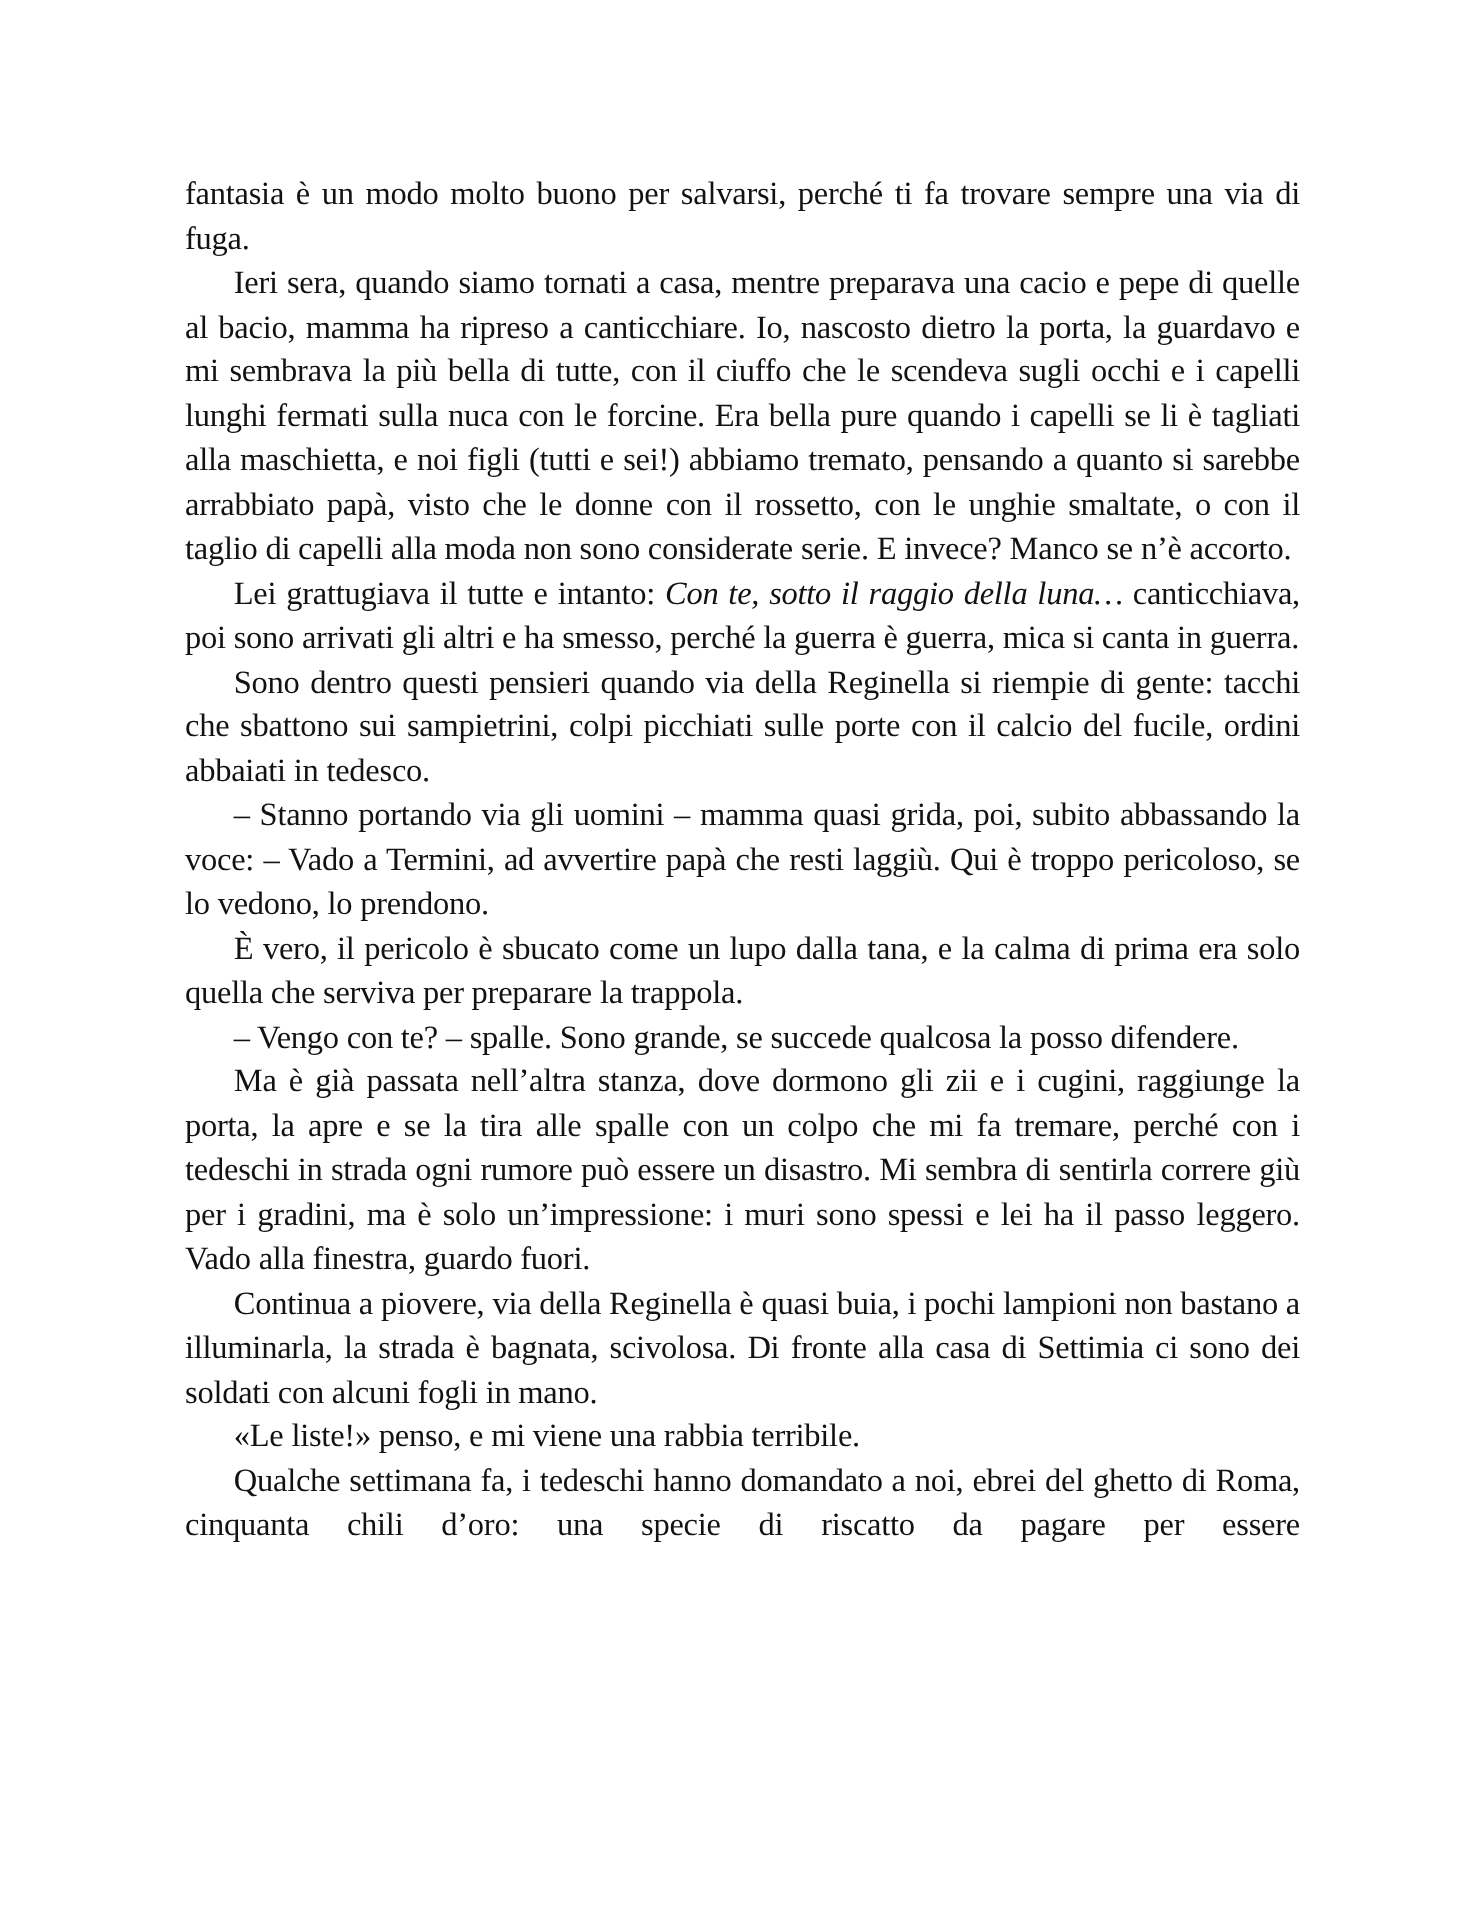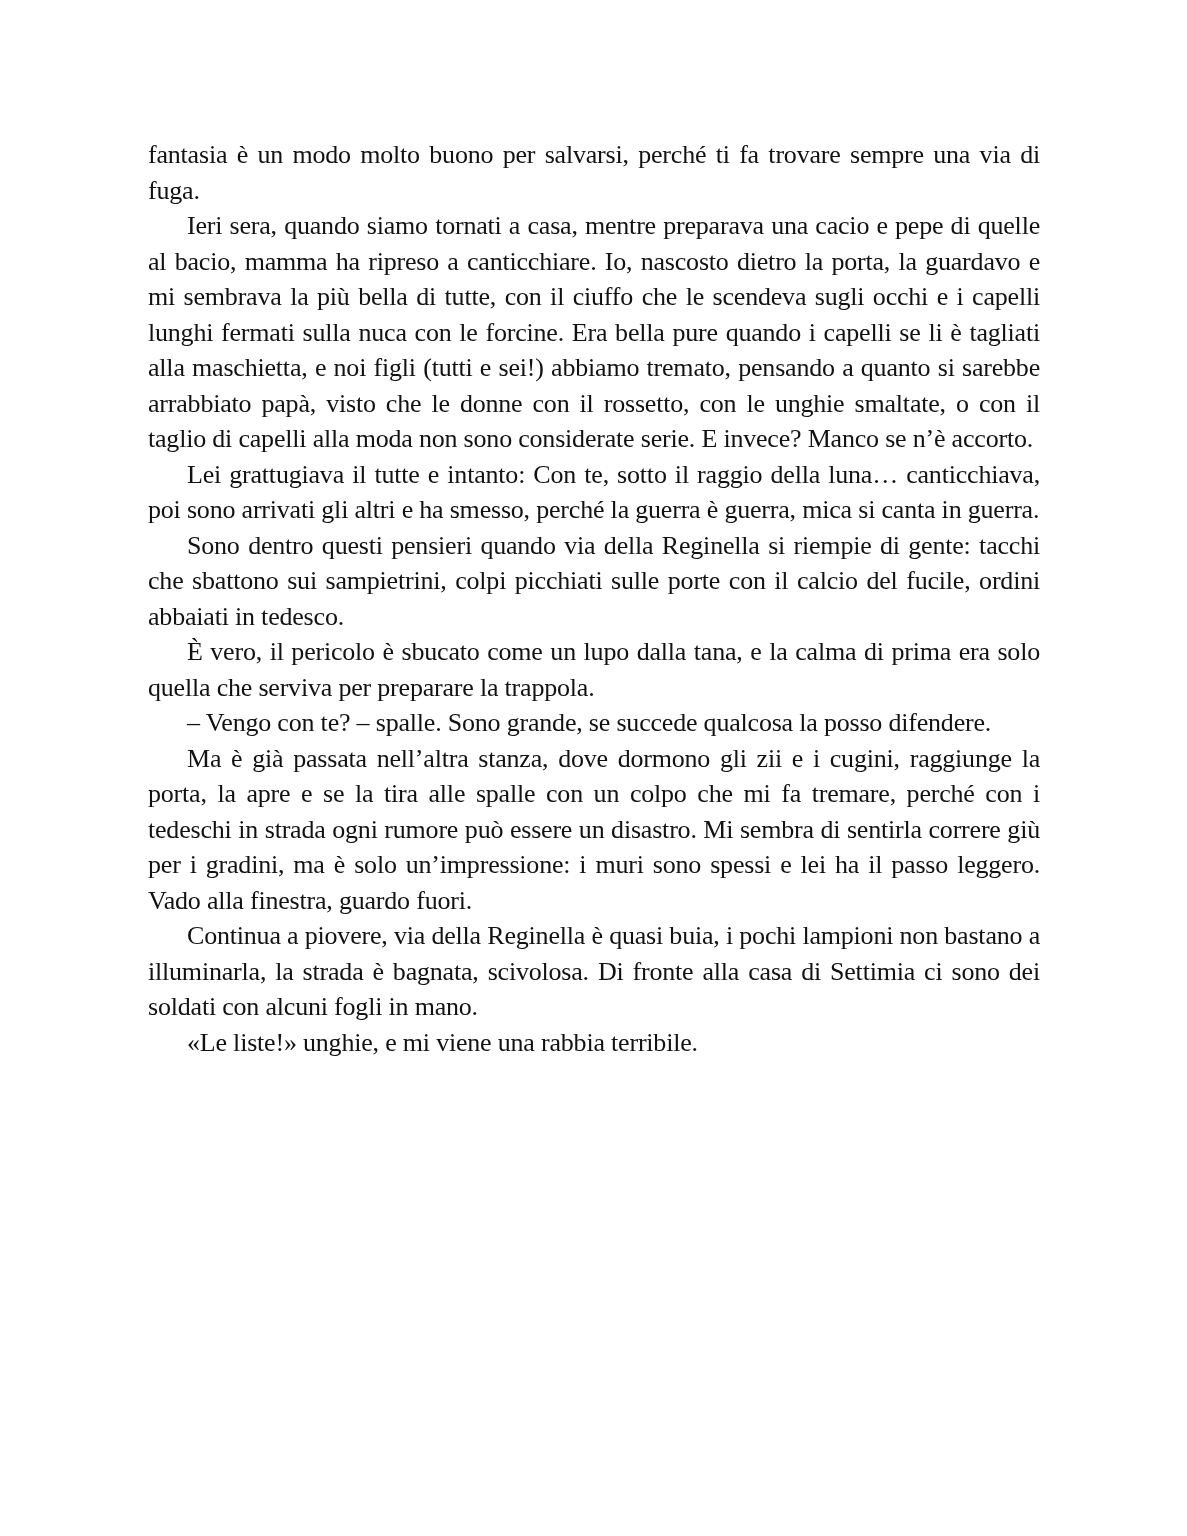--- a/index.html
+++ b/index.html
@@ -27,34 +27,37 @@
     letter-spacing: -0.2px;
   }
   .text-block p {
     margin: 0;
     padding: 0;
   }
   .text-block p.indented {
     text-indent: 39px;
   }
   .text-block .italic {
+    font-style: italic;
   }
   
   .text-block p.fill-last {
     text-align-last: justify;
   }
 </style>
 </head>
 <body>
 
 <div class="page">
   <div class="text-block" style="color: rgb(18, 18, 18);">
       <p class=""><span>fantasia è un modo molto buono per salvarsi, perché ti fa trovare sempre una via di fuga.</span></p>
       <p class="indented"><span>Ieri sera, quando siamo tornati a casa, mentre preparava una cacio e pepe di quelle al bacio, mamma ha ripreso a canticchiare. Io, nascosto dietro la porta, la guardavo e mi sembrava la più bella di tutte, con il ciuffo che le scendeva sugli occhi e i capelli lunghi fermati sulla nuca con le forcine. Era bella pure quando i capelli se li è tagliati alla maschietta, e noi figli (tutti e sei!) abbiamo tremato, pensando a quanto si sarebbe arrabbiato papà, visto che le donne con il rossetto, con le unghie smaltate, o con il taglio di capelli alla moda non sono considerate serie. E invece? Manco se n’è accorto.</span></p>
       <p class="indented"><span>Lei grattugiava il tutte e intanto: </span><span class="italic">Con te, sotto il raggio della luna…</span><span> canticchiava, poi sono arrivati gli altri e ha smesso, perché la guerra è guerra, mica si canta in guerra.</span></p>
       <p class="indented"><span>Sono dentro questi pensieri quando via della Reginella si riempie di gente: tacchi che sbattono sui sampietrini, colpi picchiati sulle porte con il calcio del fucile, ordini abbaiati in tedesco.</span></p>
+      <p class="indented"><span>– Stanno portando via gli uomini – mamma quasi grida, poi, subito abbassando la voce: – Vado a Termini, ad avvertire papà che resti laggiù. Qui è troppo pericoloso, se lo vedono, lo prendono.</span></p>
       <p class="indented"><span>È vero, il pericolo è sbucato come un lupo dalla tana, e la calma di prima era solo quella che serviva per preparare la trappola.</span></p>
       <p class="indented"><span>– Vengo con te? – spalle. Sono grande, se succede qualcosa la posso difendere.</span></p>
       <p class="indented"><span>Ma è già passata nell’altra stanza, dove dormono gli zii e i cugini, raggiunge la porta, la apre e se la tira alle spalle con un colpo che mi fa tremare, perché con i tedeschi in strada ogni rumore può essere un disastro. Mi sembra di sentirla correre giù per i gradini, ma è solo un’impressione: i muri sono spessi e lei ha il passo leggero. Vado alla finestra, guardo fuori.</span></p>
       <p class="indented"><span>Continua a piovere, via della Reginella è quasi buia, i pochi lampioni non bastano a illuminarla, la strada è bagnata, scivolosa. Di fronte alla casa di Settimia ci sono dei soldati con alcuni fogli in mano.</span></p>
-      <p class="indented"><span>«Le liste!» unghie, e mi viene una rabbia terribile.</span></p>
+      <p class="indented"><span>«Le liste!» penso, e mi viene una rabbia terribile.</span></p>
+      <p class="indented fill-last"><span>Qualche settimana fa, i tedeschi hanno domandato a noi, ebrei del ghetto di Roma, cinquanta chili d’oro: una specie di riscatto da pagare per essere</span></p>
     </div>
 </div>
 
 </body></html>

